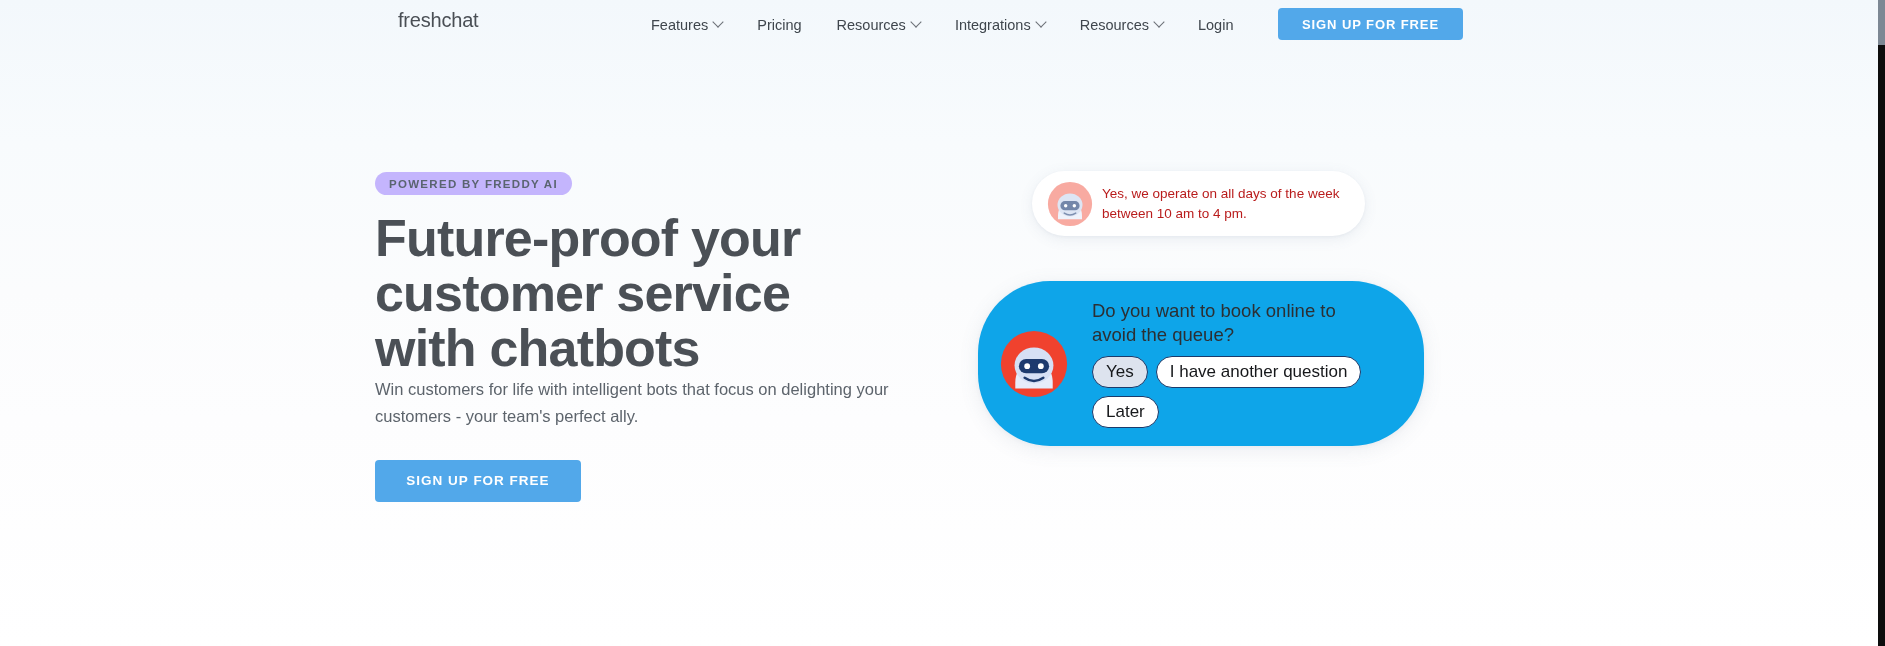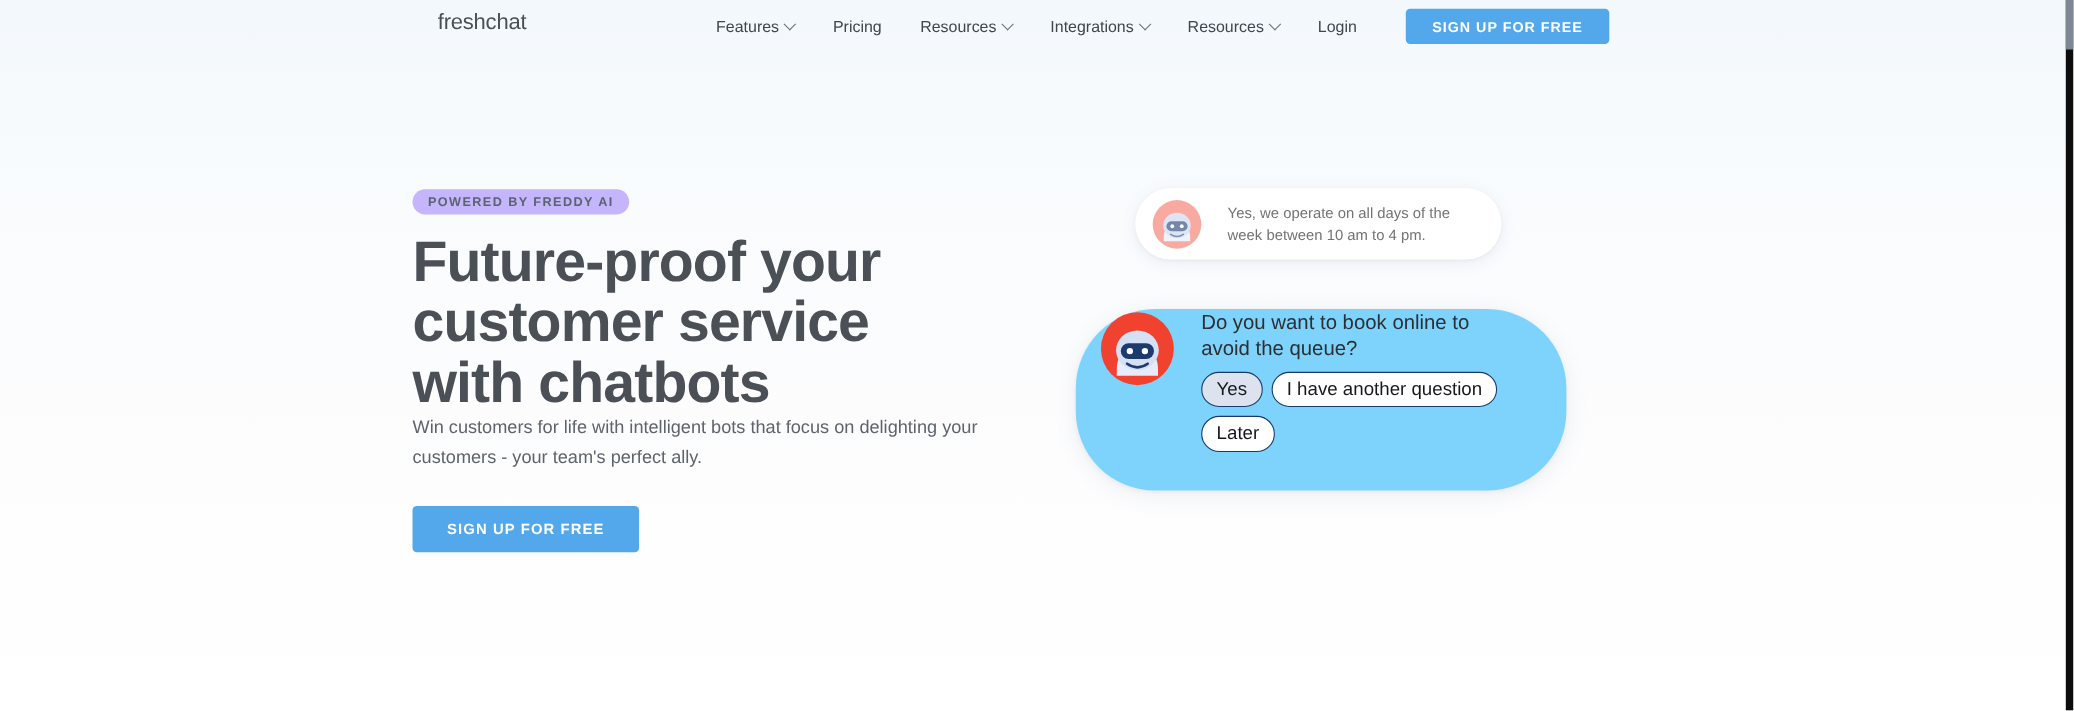--- a/index.html
+++ b/index.html
@@ -161,35 +161,35 @@
     border-radius: 34px;
     box-shadow: 0 3px 14px rgba(90,110,140,0.10), 0 1px 3px rgba(90,110,140,0.06);
     display: flex;
     align-items: center;
     padding: 0 20px 0 14px;
   }
 
   .bubble-small .msg {
     font-size: 13.5px;
     line-height: 1.46;
-    color: #737373;
-    margin-left: 22px;
+    color: #b91c1c;
+    margin-left: 8px;
   }
 
   .bubble-large {
     position: absolute;
     left: 978px;
     top: 281px;
     width: 446px;
     height: 165px;
-    background: #7dd3fc;
+    background: #0ea5e9;
     border-radius: 72px;
     box-shadow: 0 4px 20px rgba(90,110,140,0.11), 0 1px 4px rgba(90,110,140,0.06);
     display: flex;
-    align-items: flex-start;
+    align-items: center;
     padding: 0 22px 0 20px;
   }
 
   .bubble-large .content { margin-left: 22px; }
 
   .q-text {
     font-size: 18.5px;
     line-height: 1.3;
     color: #2c2f33;
     max-width: 270px;

